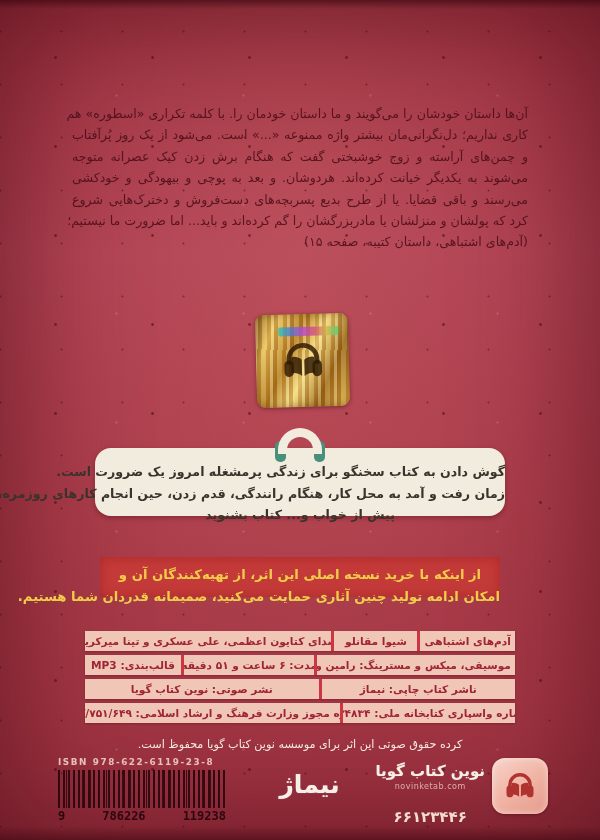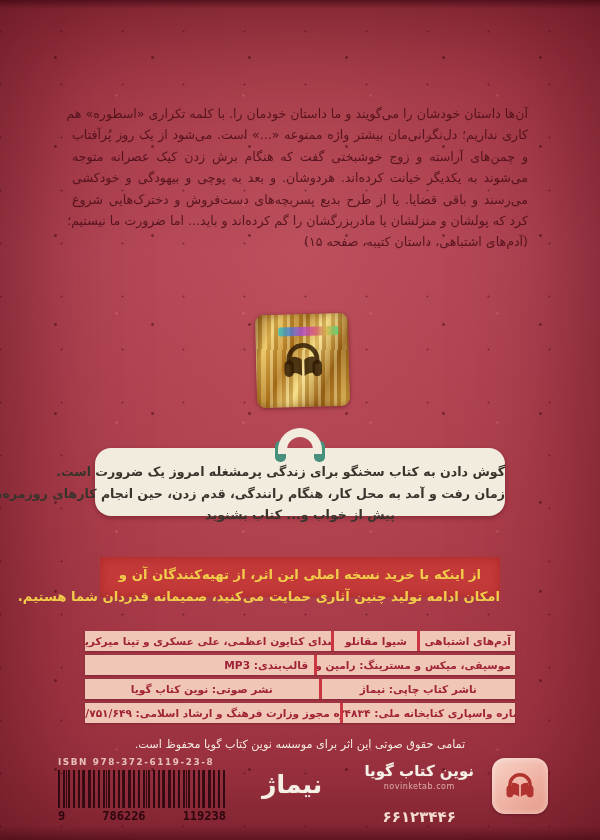--- a/index.html
+++ b/index.html
@@ -76,25 +76,25 @@
   .isbn-block{position:absolute;left:58px;top:757px;width:180px;}
   .isbn-label{font-size:8.8px;letter-spacing:1.6px;color:rgba(250,228,220,.8);font-weight:bold;}
   .bars{margin-top:3px;width:168px;height:38px;
     background-image:
       repeating-linear-gradient(90deg, rgba(44,7,14,.92) 0 2px, transparent 2px 5px),
       repeating-linear-gradient(90deg, rgba(44,7,14,.85) 0 1px, transparent 1px 8px);}
   .bcode-digits{display:flex;width:168px;justify-content:space-between;margin-top:1px;
     color:#2c070e;font-family:"DejaVu Sans Mono","Liberation Mono",monospace;
     font-size:12px;font-weight:bold;}
 
-  .nimaj{position:absolute;left:262px;top:770px;width:95px;text-align:left;direction:rtl;
+  .nimaj{position:absolute;left:262px;top:770px;width:95px;text-align:center;direction:rtl;
     color:#f6efe6;font-size:25px;font-weight:bold;letter-spacing:1px;
     text-shadow:0 0 1px rgba(255,255,255,.4);}
 
-  .novin{position:absolute;right:52px;top:758px;display:flex;align-items:flex-start;gap:18px;}
+  .novin{position:absolute;right:52px;top:758px;display:flex;align-items:flex-start;gap:7px;}
   .novin-text{text-align:center;padding-top:4px;}
   .novin-name{color:#f6efe6;font-size:15px;font-weight:bold;direction:rtl;white-space:nowrap;
     text-shadow:0 0 1px rgba(255,255,255,.35);}
   .novin-site{color:rgba(250,220,210,.72);font-size:8px;margin-top:2px;letter-spacing:.5px;}
   .novin-phone{color:#f3dcd0;font-size:15px;font-weight:bold;letter-spacing:3px;direction:rtl;margin-top:17px;}
   .novin-tile{width:56px;height:56px;border-radius:13px;
     background:linear-gradient(145deg,#f8d3c8 0%,#efb2a3 55%,#e59a8a 100%);
     box-shadow:0 1px 3px rgba(60,4,14,.4), inset 0 0 6px rgba(255,255,255,.5);
     display:flex;align-items:center;justify-content:center;color:#b03330;}
   .novin-tile svg{width:36px;height:36px;}
@@ -143,36 +143,37 @@
   </div>
 
   <div class="info">
     <div class="irow">
       <div class="icell" style="width:22%">آدم‌های اشتباهی</div>
       <div class="icell" style="width:20%">شیوا مقانلو</div>
       <div class="icell" style="width:58%">با صدای کتایون اعظمی، علی عسکری و تینا میرکریمی</div>
     </div>
     <div class="irow">
       <div class="icell" style="width:46%">انتخاب موسیقی، میکس و مسترینگ: رامین وطن‌نیا</div>
+      <div class="icell" style="width:31%">مدت: ۶ ساعت و ۵۱ دقیقه</div>
       <div class="icell" style="width:23%">قالب‌بندی: MP3</div>
     </div>
     <div class="irow">
       <div class="icell" style="width:45%">ناشر کتاب چاپی: نیماژ</div>
       <div class="icell" style="width:55%">نشر صوتی: نوین کتاب گویا</div>
     </div>
     <div class="irow">
       <div class="icell" style="width:40%">شماره واسپاری کتابخانه ملی: ۲۴۸۳۴ و</div>
       <div class="icell" style="width:60%">شماره مجوز وزارت فرهنگ و ارشاد اسلامی: ۷۵۱/۶۴۹/ک/۹۸</div>
     </div>
   </div>
 
-  <div class="copyright">تمامی حقوق صوتی این اثر برای موسسه نوین کتاب گویا محفوظ است.</div>
+  <div class="copyright">کرده حقوق صوتی این اثر برای موسسه نوین کتاب گویا محفوظ است.</div>
 
   <div class="isbn-block">
-    <div class="isbn-label">ISBN 978-372-6119-23-8</div>
+    <div class="isbn-label">ISBN 978-622-6119-23-8</div>
     <div class="bars"></div>
     <div class="bcode-digits">
       <span>9</span>
       <span>786226</span>
       <span>119238</span>
     </div>
   </div>
 
   <div class="nimaj">نیماژ</div>
 

